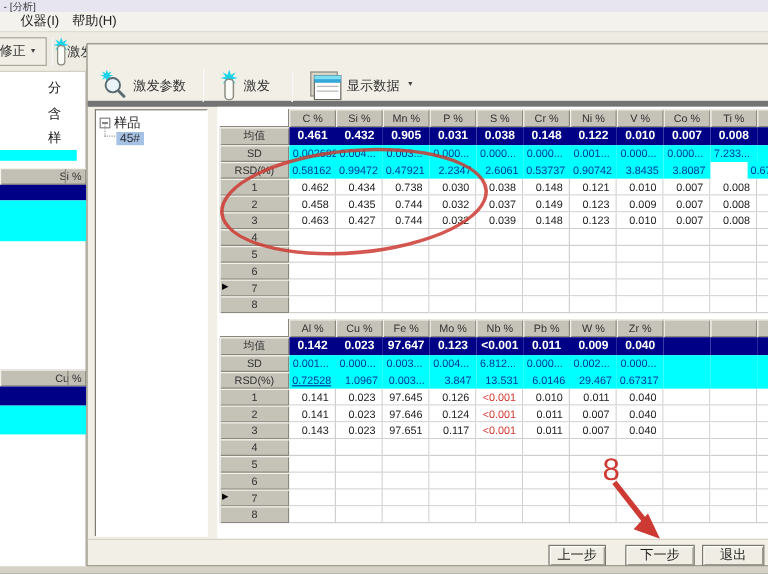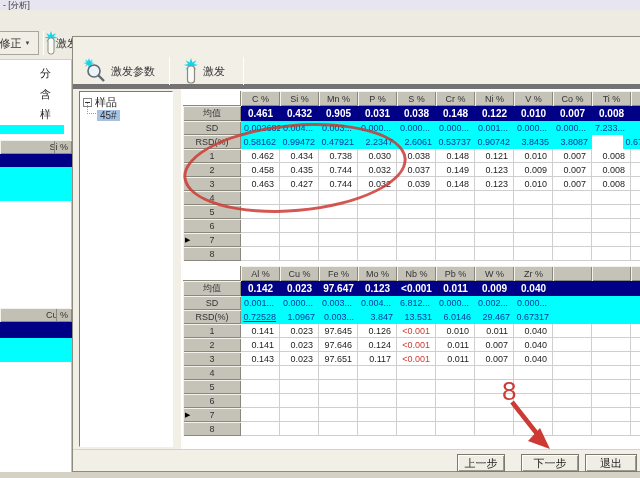--- a/index.html
+++ b/index.html
@@ -86,20 +86,24 @@
   .ann-arrow{position:absolute;left:500px;top:398px;pointer-events:none;}
 </style>
 </head>
 <body>
 
 <div class="screen" style="--mean-bg: #000087; --stat-bg: #00ffff; --stat-text: #003a9e; --red: #d03a30; --accent: #cd3a33;">
 
   <div class="bg-titlebar">
     <span>- [分析]</span>
   </div>
+  <div class="bg-menubar">
+    <span class="mi" style="left:17px">仪器(I)</span>
+    <span class="mi" style="left:60px">帮助(H)</span>
+  </div>
   <div class="bg-toolbar">
     <div class="corr-btn">
       <span>修正</span>
       <span class="dd">▼</span>
     </div>
     <div class="tb-sep-bg"></div>
     <div style="position:absolute;left:44px;top:4px;">
       <svg width="14" height="24" viewBox="0 0 14 24">
         <polygon points="7,0 8.3,4 12,2 9.6,5.4 13.5,6.5 9.6,7.4 12,11 8.3,8.8 7,13 5.7,8.8 2,11 4.4,7.4 0.5,6.5 4.4,5.4 2,2 5.7,4" fill="#19D3E8"></polygon>
         <rect x="4" y="7" width="6" height="16" rx="2.5" fill="#FAFAF6" stroke="#8a8a80" stroke-width="1"></rect>
@@ -143,20 +147,32 @@
       </div>
       <div class="dtb-sep" style="left:96px"></div>
       <div class="dtb-btn" style="left:104px">
         <svg width="16" height="26" viewBox="0 0 16 26">
           <polygon points="8,0 9.4,4.4 13.5,2.2 10.9,6 15.3,7 10.9,8 13.5,11.8 9.4,9.6 8,14 6.6,9.6 2.5,11.8 5.1,8 0.7,7 5.1,6 2.5,2.2 6.6,4.4" fill="#19D3E8"></polygon>
           <rect x="4.5" y="8" width="7" height="17" rx="3" fill="#FAFAF6" stroke="#8a8a80" stroke-width="1.2"></rect>
         </svg>
         <span>激发</span>
       </div>
       <div class="dtb-sep" style="left:170px"></div>
+      <div class="dtb-btn" style="left:178px">
+        <svg width="28" height="26" viewBox="0 0 28 26">
+          <rect x="2" y="2" width="22" height="20" fill="#D8D5C9" stroke="#8a8a80" stroke-width="1"></rect>
+          <rect x="5" y="5" width="22" height="20" fill="#FFFFFF" stroke="#6a6a62" stroke-width="1"></rect>
+          <rect x="5" y="5" width="22" height="6" fill="#35A8D8"></rect>
+          <rect x="5" y="5" width="22" height="3" fill="#7FDFF2"></rect>
+          <line x1="7" y1="14" x2="25" y2="14" stroke="#b8b8b0" stroke-width="1"></line>
+          <line x1="7" y1="18" x2="25" y2="18" stroke="#b8b8b0" stroke-width="1"></line>
+        </svg>
+        <span>显示数据</span>
+        <span class="dd-arrow">▼</span>
+      </div>
     </div>
 
     <div class="tree">
       <div class="tree-root">
         <span class="expander"></span>
         <span>样品</span>
       </div>
       <div class="tree-elbow"></div>
       <div class="tree-child">
         <span class="tree-sel">45#</span>

